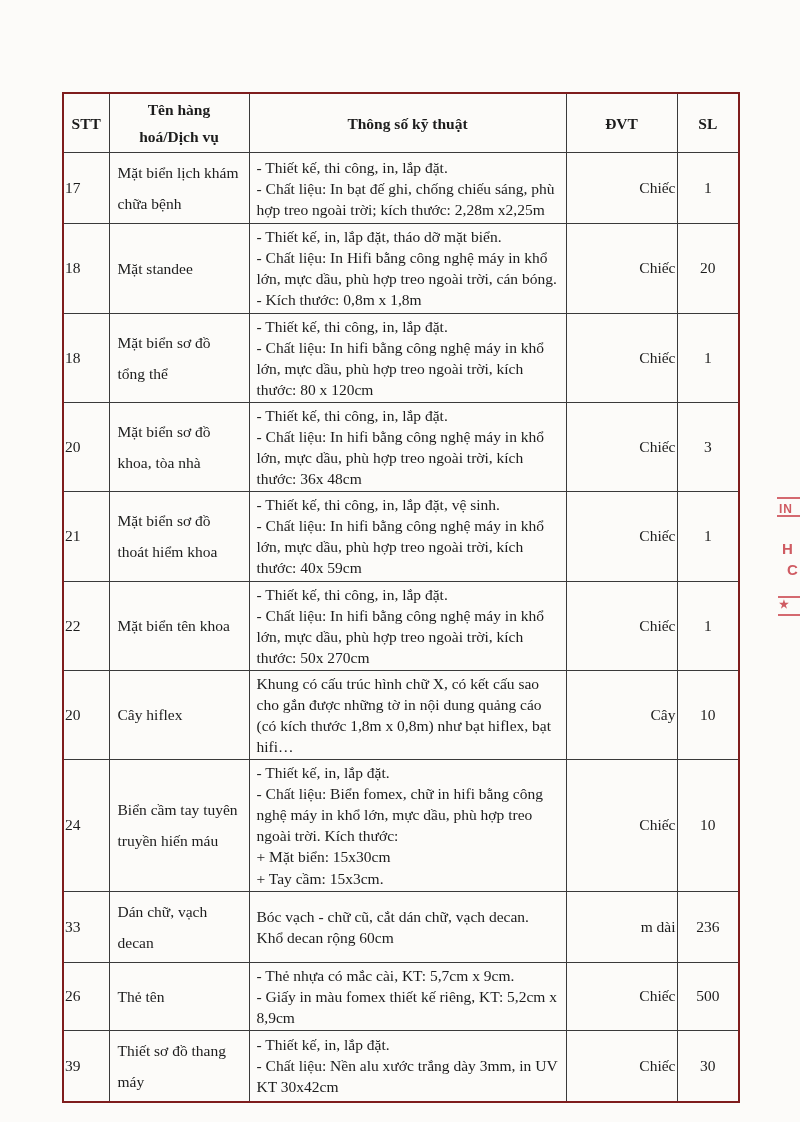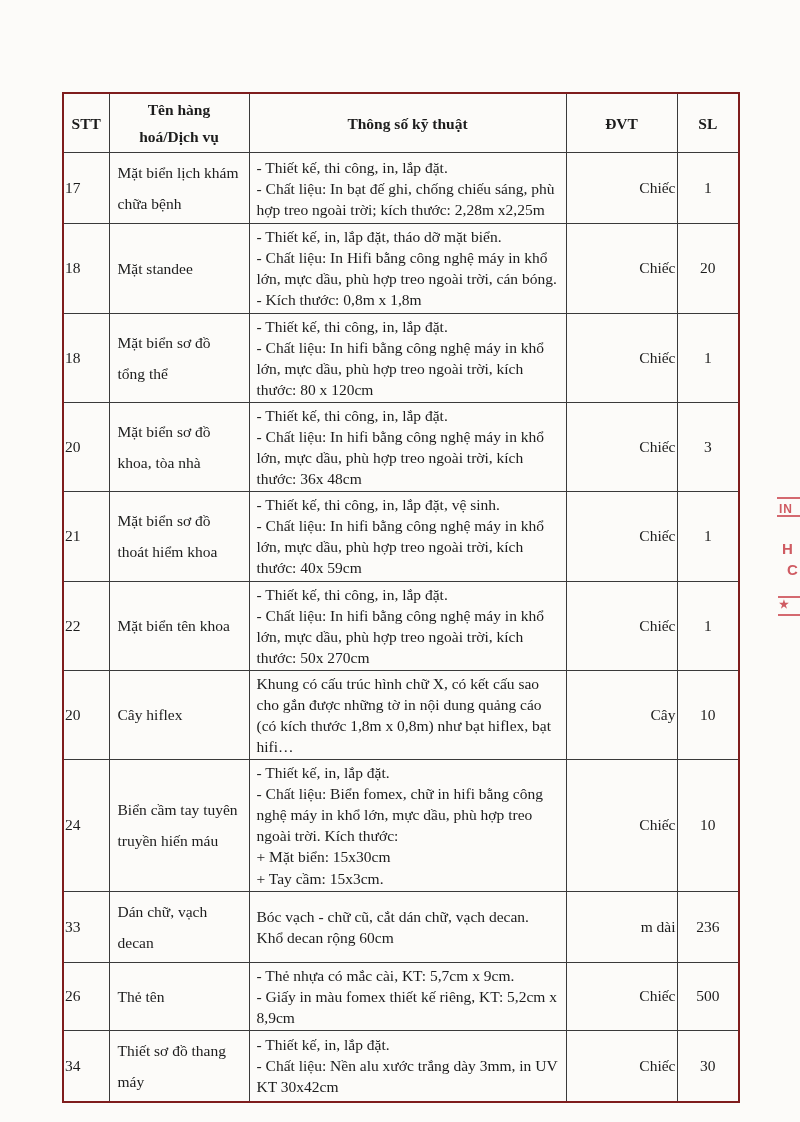--- a/index.html
+++ b/index.html
@@ -165,21 +165,21 @@
       </tr>
       <tr>
         <td class="c-stt">26</td>
         <td class="c-name">Thẻ tên</td>
         <td class="c-spec">- Thẻ nhựa có mắc cài, KT: 5,7cm x 9cm.
 - Giấy in màu fomex thiết kế riêng, KT: 5,2cm x 8,9cm</td>
         <td class="c-unit">Chiếc</td>
         <td class="c-qty">500</td>
       </tr>
       <tr>
-        <td class="c-stt">34</td>
+        <td class="c-stt">39</td>
         <td class="c-name">Thiết sơ đồ thang máy</td>
         <td class="c-spec">- Thiết kế, in, lắp đặt.
 - Chất liệu: Nền alu xước trắng dày 3mm, in UV KT 30x42cm</td>
         <td class="c-unit">Chiếc</td>
         <td class="c-qty">30</td>
       </tr>
     </tbody>
   </table>
 
   <div>

